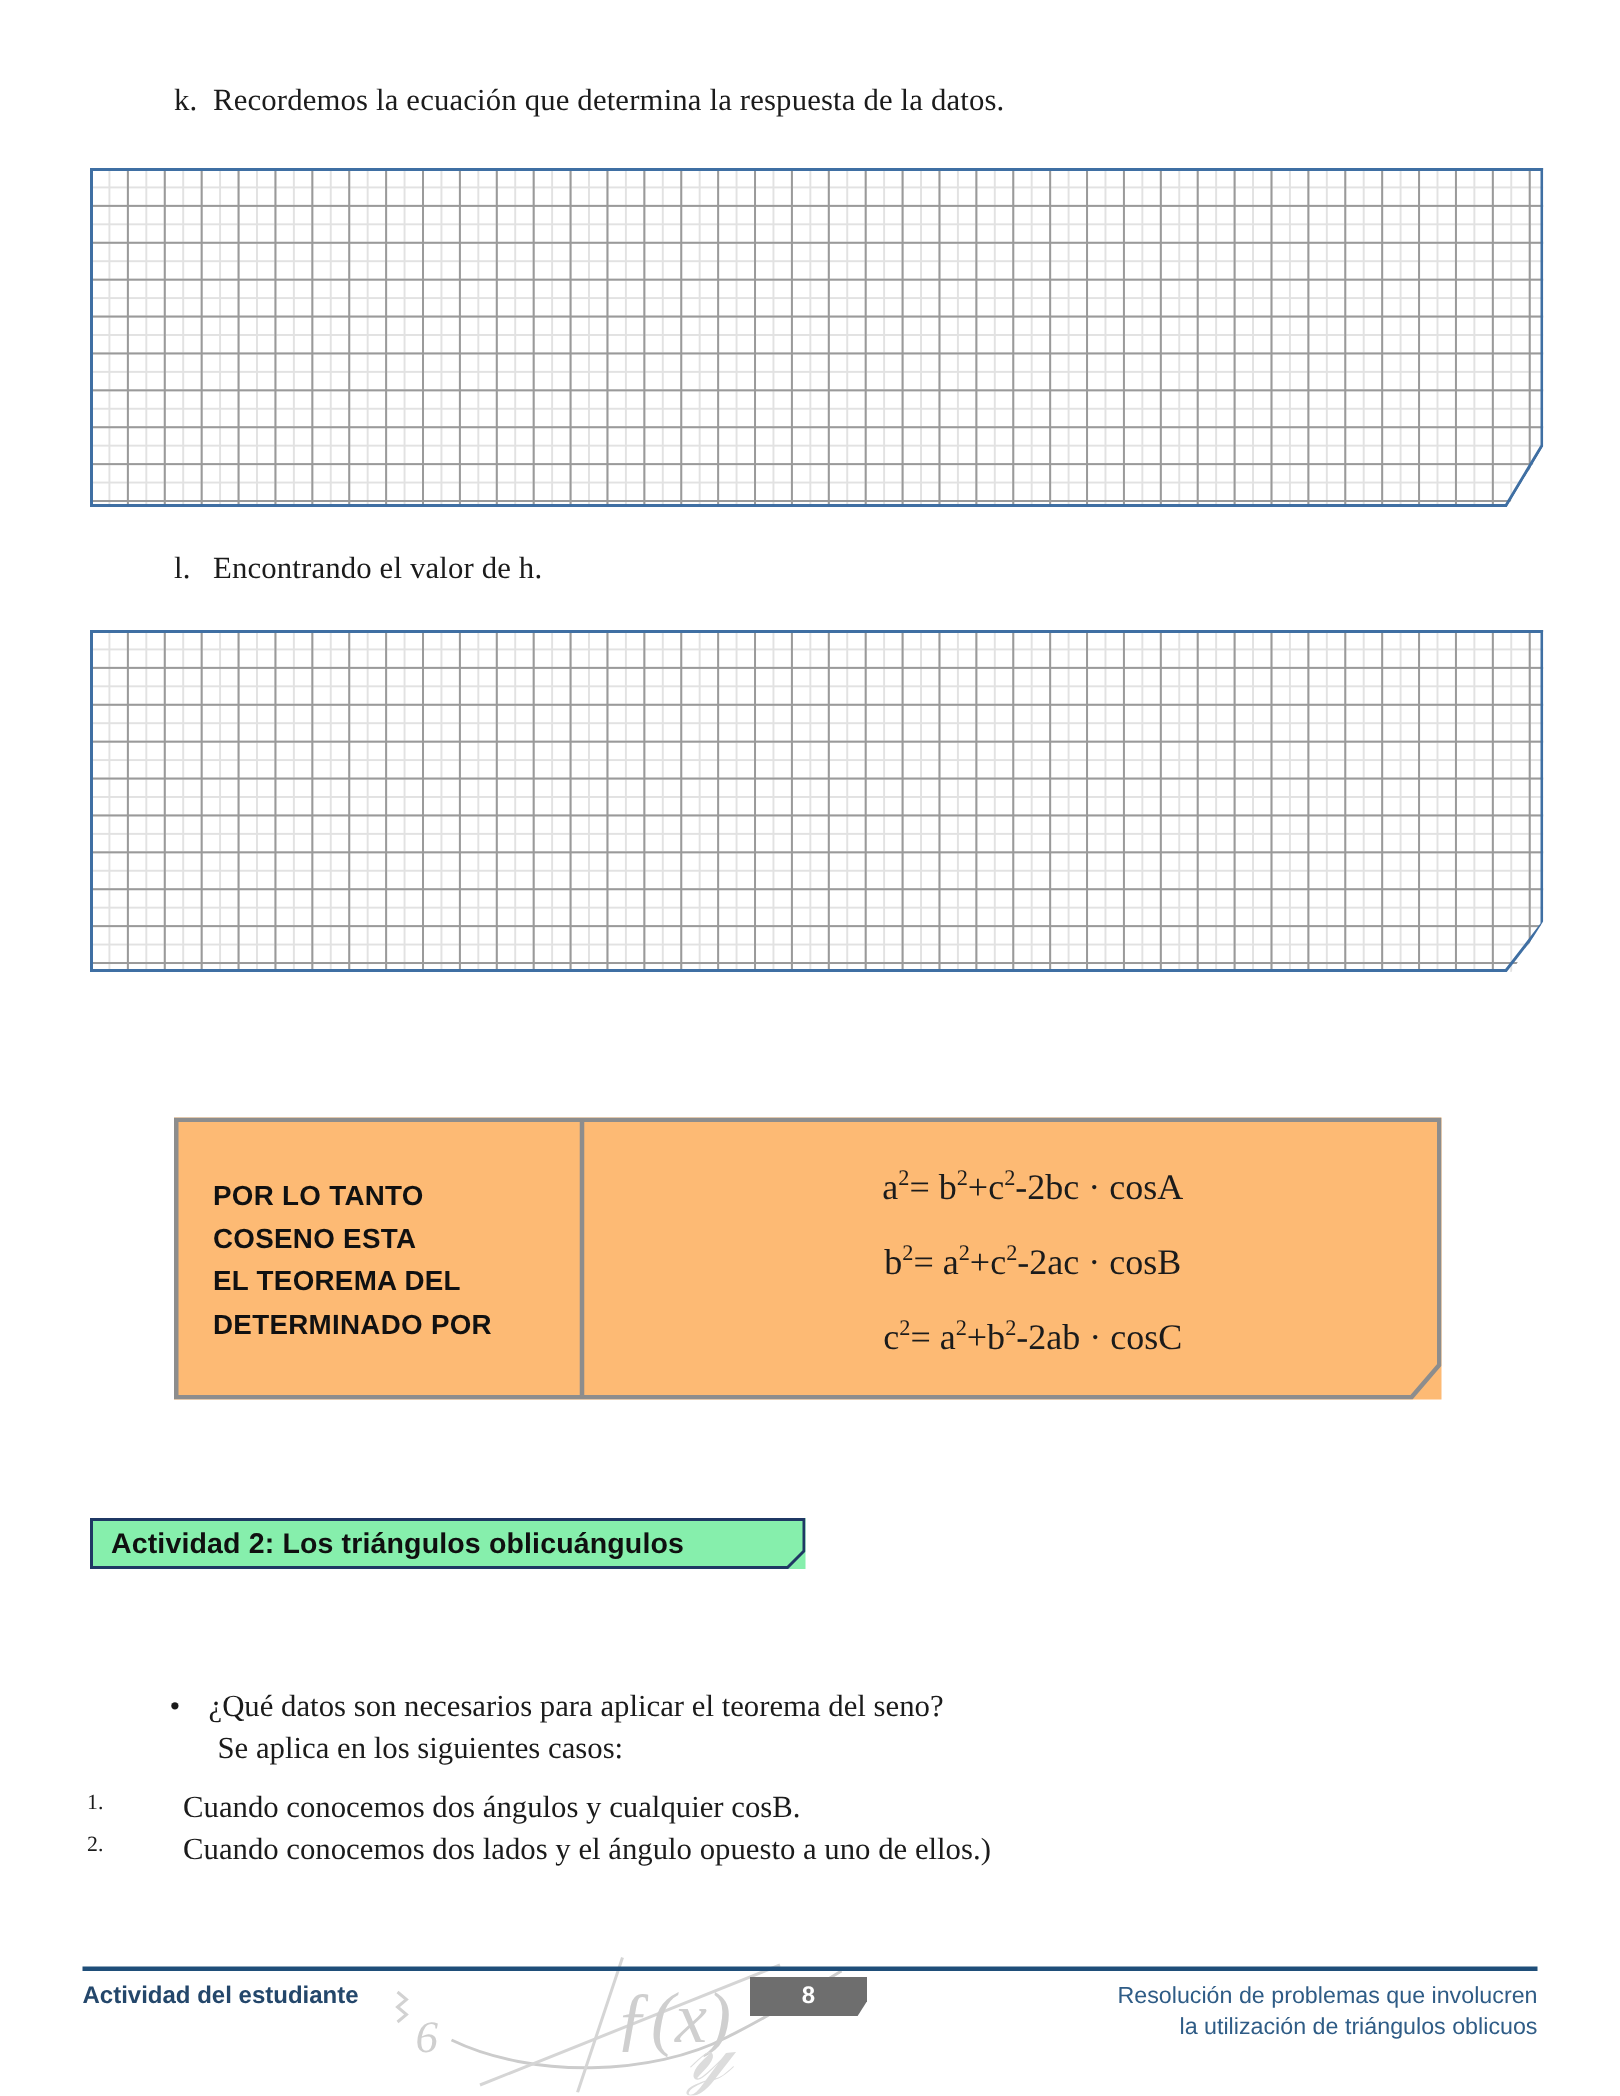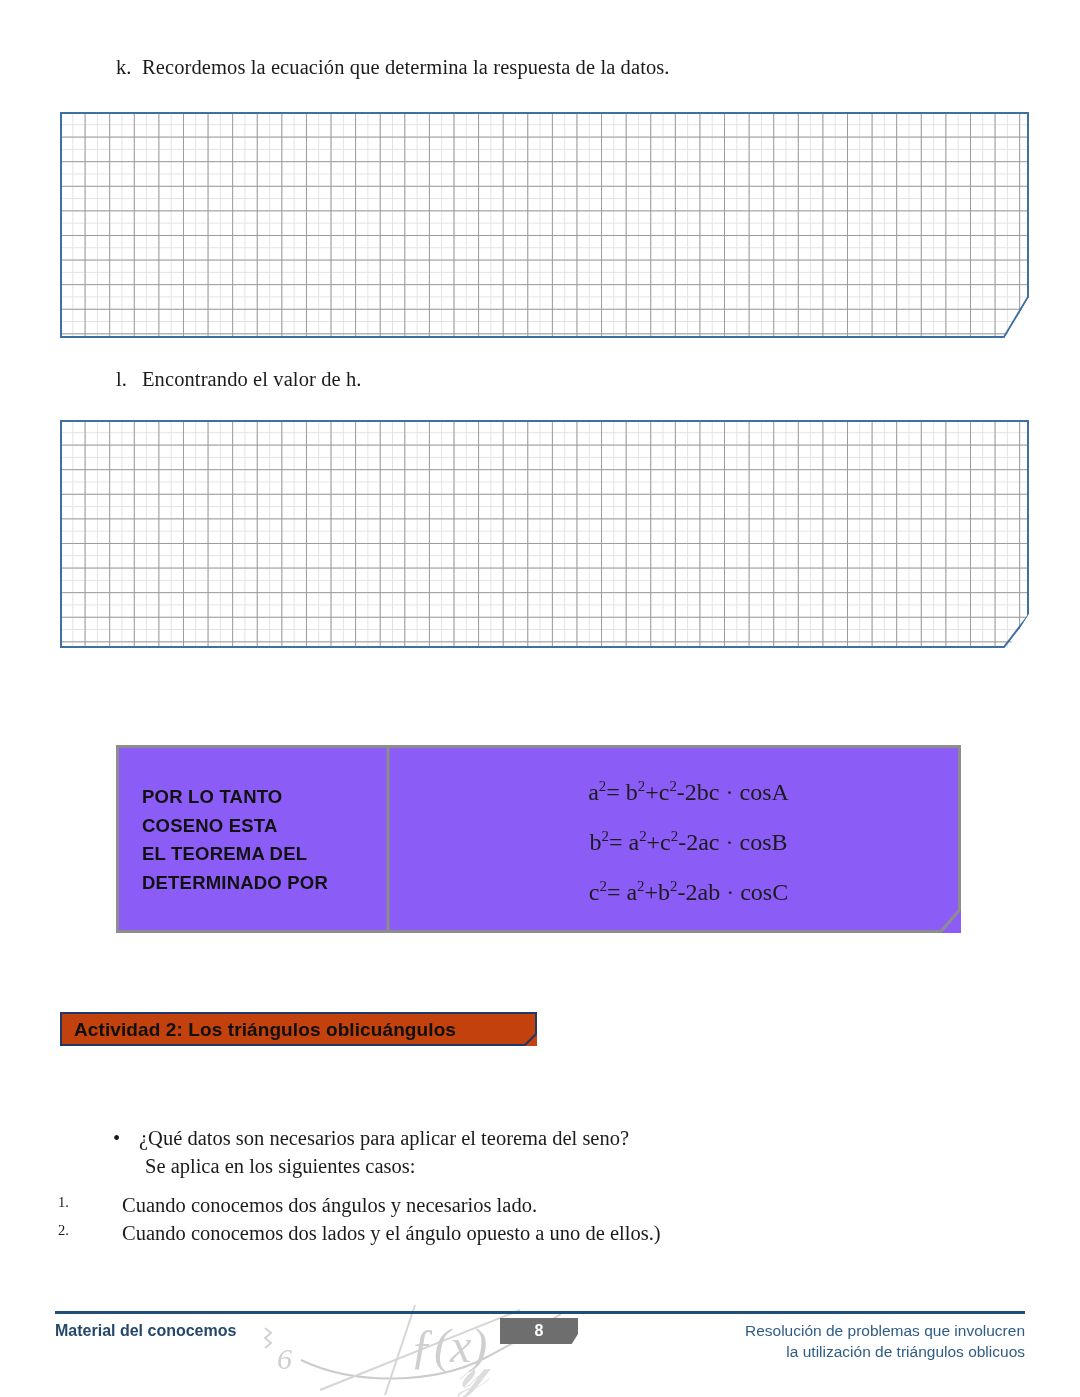--- a/index.html
+++ b/index.html
@@ -65,21 +65,21 @@
     clip-path: polygon(0 0, 100% 0, 100% 82%, 97.5% 100%, 0 100%);
   }
   .grid-clip-2 {
     clip-path: polygon(0 0, 100% 0, 100% 85%, 97.8% 100%, 0 100%);
   }
 
   
   .theorem-box {
     position: absolute;
     box-sizing: border-box;
-    background: #8b5cf6;
+    background: #fdba74;
   }
   .theorem-svg {
     position: absolute;
     left: 0; top: 0;
     width: 100%; height: 100%;
     pointer-events: none;
   }
   .theorem-left {
     position: absolute;
     left: 26px;
@@ -110,21 +110,21 @@
   .formula sup {
     font-size: 0.62em;
     vertical-align: super;
     line-height: 0;
   }
 
   
   .act-box {
     position: absolute;
     box-sizing: border-box;
-    background: #c2410c;
+    background: #86efac;
   }
   .act-svg {
     position: absolute;
     left: 0; top: 0;
     width: 100%; height: 100%;
     pointer-events: none;
   }
   .act-label {
     position: absolute;
     left: 14px;
@@ -303,42 +303,42 @@
 
 
   <div class="bullet-item" style="left:113px; top:1124px; width:800px;">
     <span class="bullet-dot">•</span>
     <span class="bullet-body">¿Qué datos son necesarios para aplicar el teorema del seno?</span>
     <span class="bullet-sub">Se aplica en los siguientes casos:</span>
   </div>
 
   <div class="num-row" style="left:58px; top:1194px;">
     <span class="num-idx">1.</span>
-    <span class="num-txt">Cuando conocemos dos ángulos y necesarios lado.</span>
+    <span class="num-txt">Cuando conocemos dos ángulos y cualquier cosB.</span>
   </div>
   <div class="num-row" style="left:58px; top:1222px;">
     <span class="num-idx">2.</span>
     <span class="num-txt">Cuando conocemos dos lados y el ángulo opuesto a uno de ellos.)</span>
   </div>
 
   <div class="footer-deco">
     <svg width="970" height="95" viewBox="0 0 970 95">
       <path d="M210,28 L216,33 L210,38 L216,43 L210,48" fill="none" stroke="#d2d2d2" stroke-width="2"></path>
       <path d="M246,60 C300,86 380,84 430,58 C470,38 492,22 506,14" fill="none" stroke="#cccccc" stroke-width="2"></path>
       <path d="M465,10 L265,90" fill="none" stroke="#d5d5d5" stroke-width="2"></path>
       <path d="M330,95 L360,5" fill="none" stroke="#d5d5d5" stroke-width="2"></path>
     </svg>
     <div class="deco-glyph" style="left:222px; top:42px; font-size:30px; font-style:italic;">6</div>
     <div class="deco-glyph" style="left:355px; top:18px; font-size:48px; font-style:italic;">ƒ(x)</div>
     <div class="deco-glyph" style="left:403px; top:40px; font-size:52px; font-style:italic; color:#dcdcdc;">𝓎</div>
   </div>
 
   <div class="footer-rule"></div>
 
-  <div class="footer-left">Material del conocemos</div>
+  <div class="footer-left">Actividad del estudiante</div>
 
   <div class="page-badge">8</div>
 
   <div class="footer-right">
     <div>Resolución de problemas que involucren</div>
     <div>la utilización de triángulos oblicuos</div>
   </div>
 
 </div>
 

